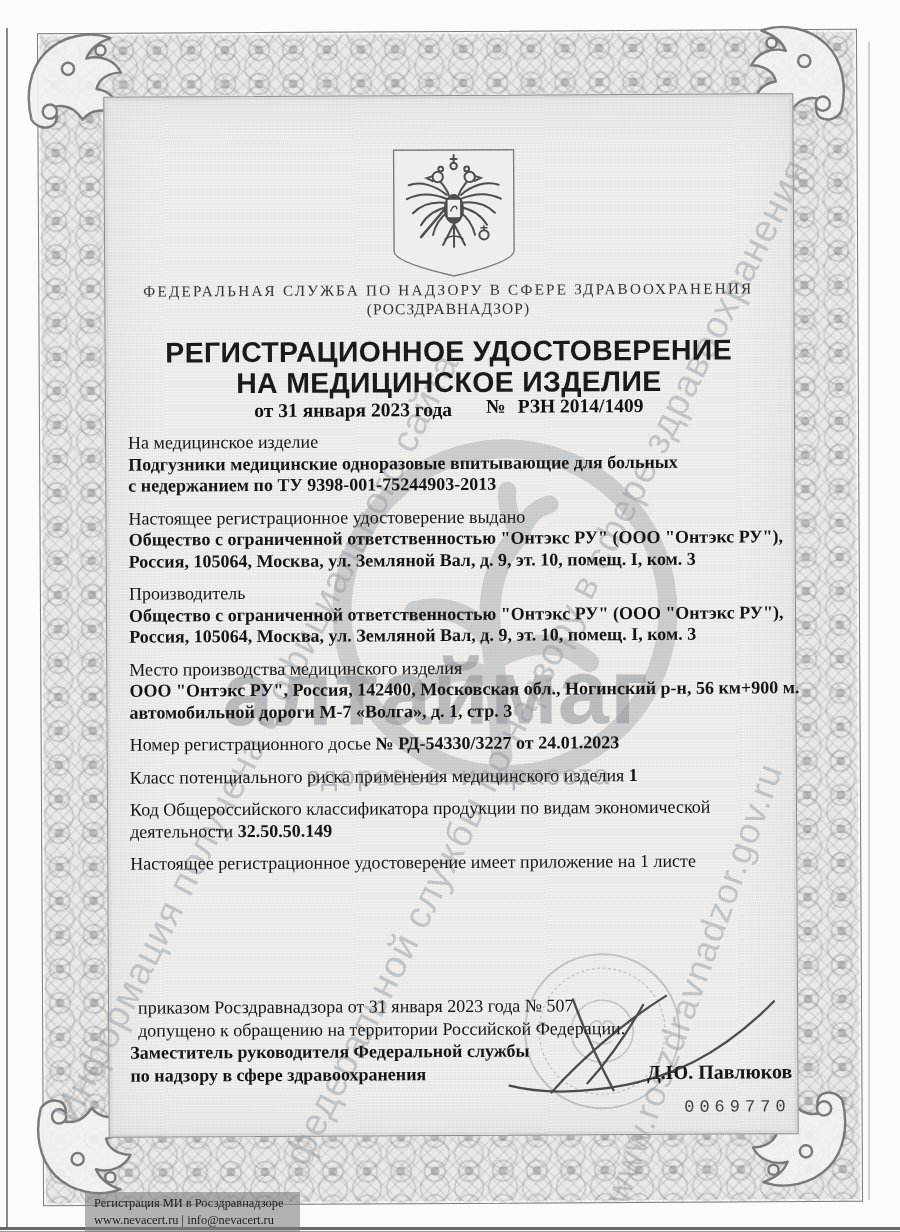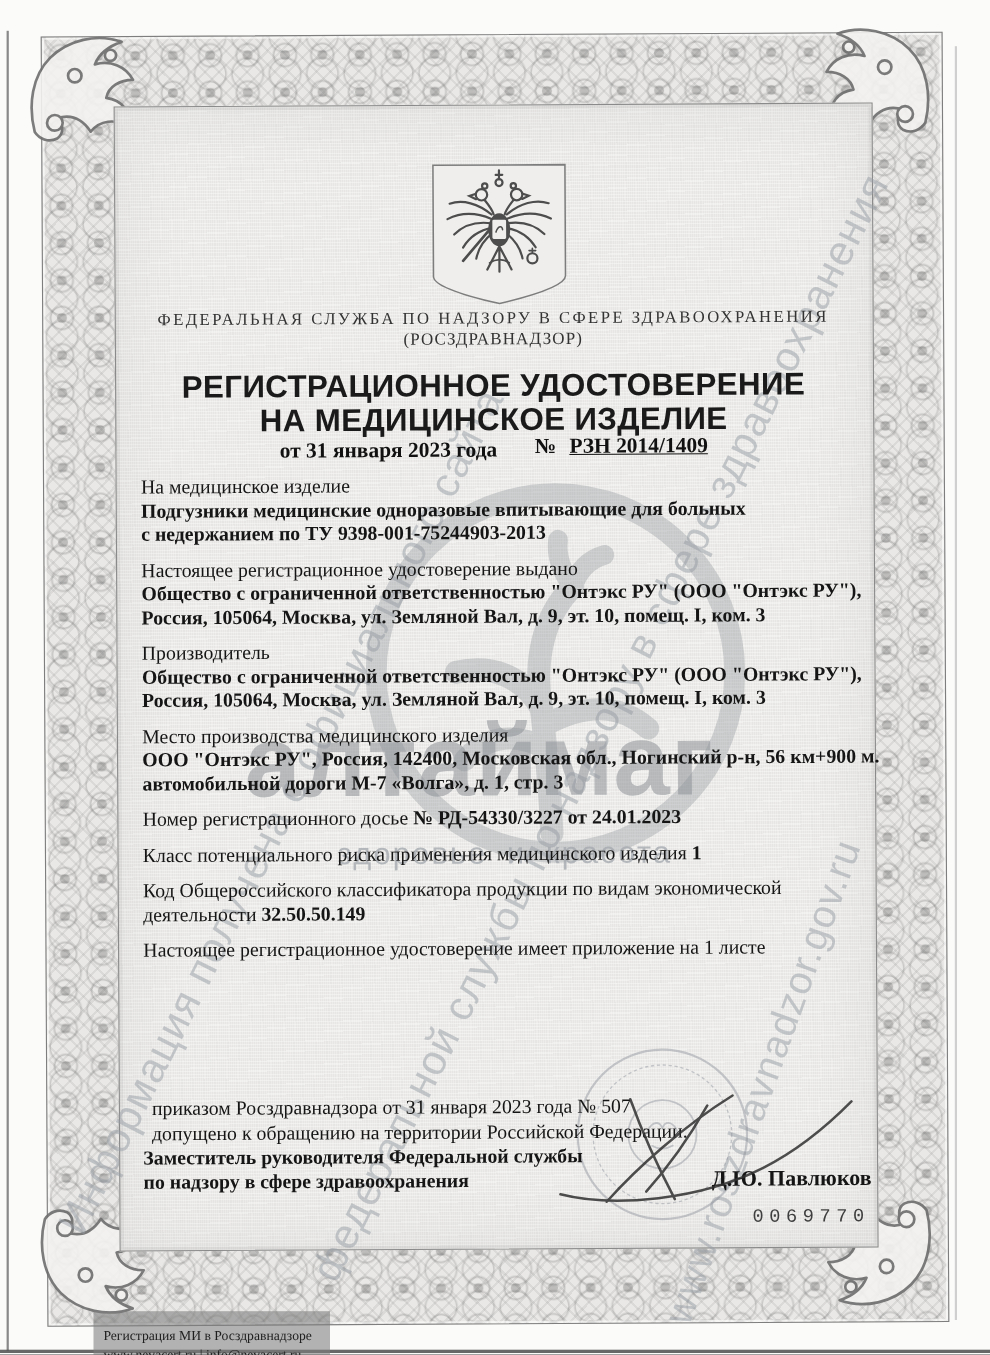--- a/index.html
+++ b/index.html
@@ -55,40 +55,40 @@
   .emblem{position:absolute;left:393px;top:147px;width:126px;height:133px;}
   .authority{position:absolute;left:106px;top:280px;width:688px;text-align:center;color:#333;
              font-size:15.2px;letter-spacing:2.2px;line-height:19px;}
   .authority .l2{letter-spacing:1px;font-size:15.5px;}
   .cert-title{position:absolute;left:106px;top:336px;width:688px;text-align:center;
     font-family:"Liberation Sans",sans-serif;font-weight:700;font-size:28.5px;line-height:31px;
     color:#1a1a1a;letter-spacing:.3px;}
   .dateline{position:absolute;left:106px;top:399px;width:688px;text-align:center;
     font-weight:700;font-size:19.5px;color:#111;}
   .dateline .num-label{margin-left:34px;position:relative;top:-3px;}
-  .dateline .num-value{margin-left:12px;position:relative;top:-3px;text-decoration:underline;}
+  .dateline .num-value{margin-left:12px;position:relative;top:-3px;}
 
   .body{position:absolute;left:129px;top:431px;width:672px;font-size:18px;line-height:21.5px;}
   .block{margin-bottom:11px;}
   .lbl{font-weight:400;}
   .val{font-weight:700;white-space:pre-line;}
   .pre{white-space:pre-line;}
   .b{font-weight:700;}
 
   .order{position:absolute;left:136px;top:995px;font-size:18px;line-height:22.5px;width:660px;}
   .sigblock{position:absolute;left:128px;top:1040px;width:662px;font-size:18px;line-height:22px;font-weight:700;}
   .sigrow{display:flex;justify-content:space-between;align-items:baseline;}
   .sig-name{font-size:20px;}
   .serial{position:absolute;left:520px;top:1099px;width:268px;text-align:right;
     font-family:"Liberation Mono",monospace;font-size:17px;letter-spacing:5px;color:#3f3f3f;}
   .signature-svg{position:absolute;left:0;top:0;width:900px;height:1232px;z-index:4;pointer-events:none;}
 
   
   .footer-box{position:absolute;left:85px;top:1192px;width:215px;height:40px;z-index:5;
-    background:rgba(125,125,125,.58);color:#1e1e1e;padding:14px 9px;box-sizing:border-box;
+    background:rgba(125,125,125,.58);color:#1e1e1e;padding:3px 9px;box-sizing:border-box;
     font-family:"Liberation Serif",serif;font-size:12.4px;line-height:16.5px;white-space:nowrap;}
 </style>
 </head>
 <body>
 
 <div class="page">
   <div class="sheet">
 
     <div class="frame"></div>
 

